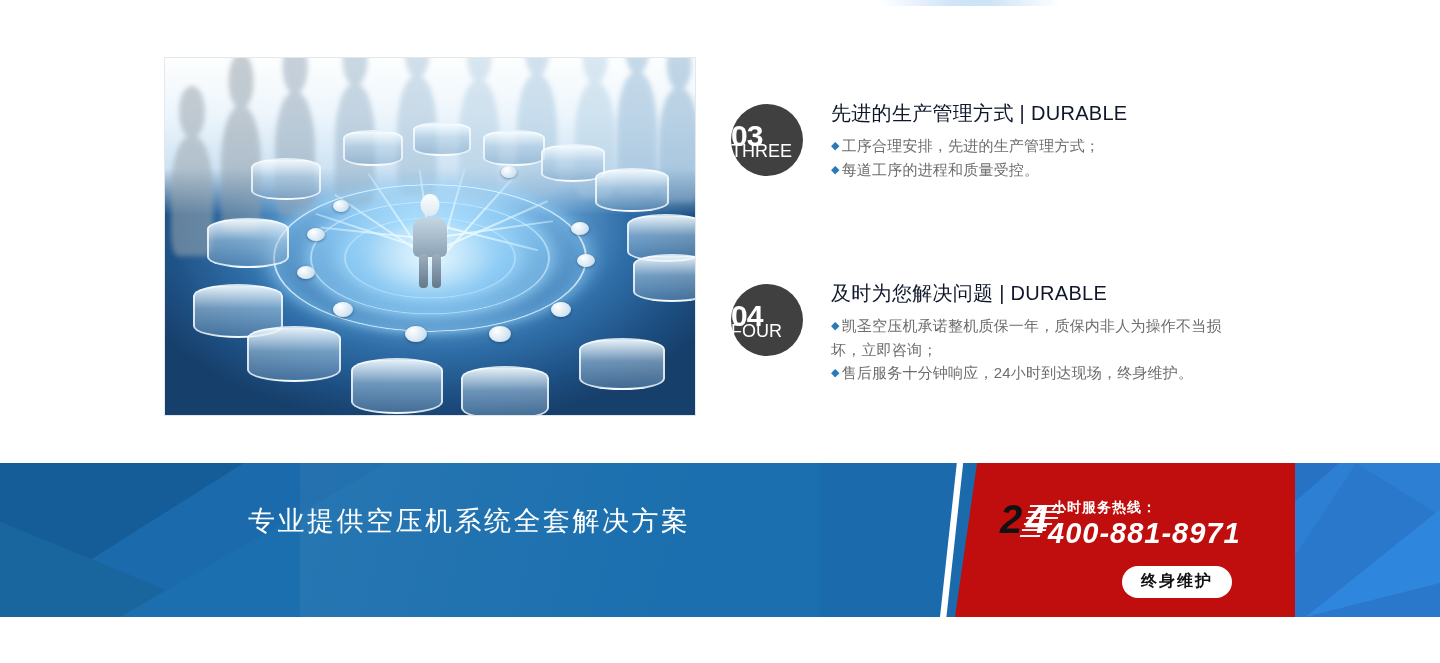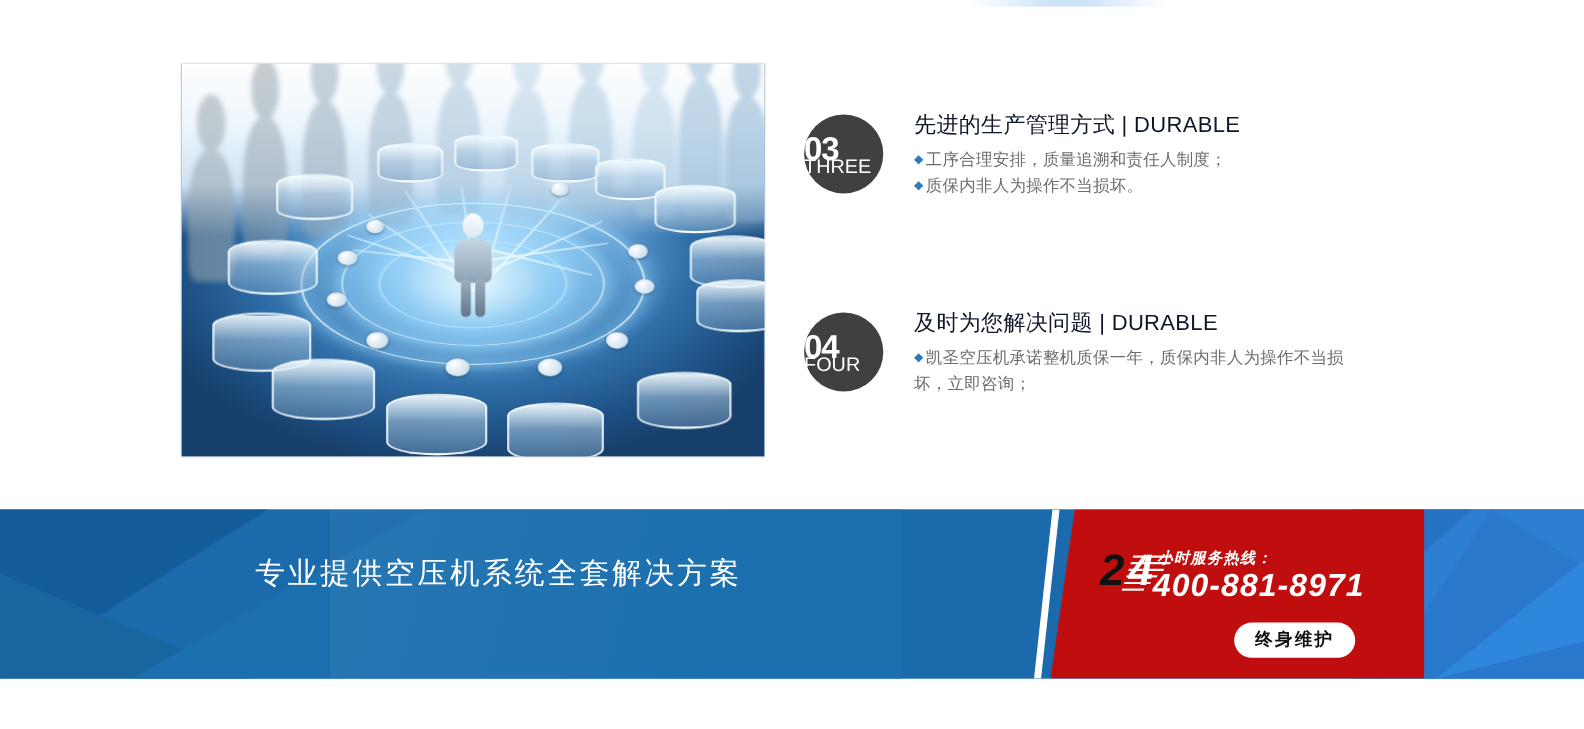--- a/index.html
+++ b/index.html
@@ -135,21 +135,21 @@
     clip-path:polygon(6.5% 0%, 100% 0%, 100% 100%, 0% 100%);
   }
   .white-slash{
     position:absolute;left:940px;top:0;width:40px;height:154px;
     background:#ffffff;
     clip-path:polygon(42% 0%, 58% 0%, 16% 100%, 0% 100%);
   }
   .right-blues{position:absolute;left:1230px;top:0;width:210px;height:154px;}
 
   .banner-text{
-    position:absolute;left:0;top:0;width:940px;height:180px;padding-left:48px;
+    position:absolute;left:16px;top:0;width:940px;height:180px;padding-left:48px;
   }
   .bline{
     position:absolute;color:#ffffff;white-space:nowrap;
     font-size:27px;letter-spacing:2.5px;font-weight:400;
   }
   .bline1{left:232px;top:40px;}
   .bline2{left:316px;top:92px;}
 
   .hotline{
     position:absolute;left:1000px;top:38px;color:#ffffff;
@@ -164,21 +164,21 @@
   .h24 .d4{
     position:absolute;left:26px;top:-2px;font-size:40px;font-weight:700;
     font-style:italic;color:#ffffff;line-height:1;
   }
   .h24 .streak{
     position:absolute;background:#ffffff;height:2px;
     transform:skewX(-14deg);opacity:.95;
   }
   .hl-label{
     position:absolute;left:52px;top:-2px;
-    font-size:14px;font-style:italic;font-weight:700;letter-spacing:1px;
+    font-size:14px;font-weight:700;letter-spacing:1px;
     color:#ffffff;white-space:nowrap;
   }
   .hl-number{
     position:absolute;left:48px;top:16px;
     font-size:29px;font-style:italic;font-weight:700;letter-spacing:1px;
     color:#ffffff;white-space:nowrap;
   }
   .cta{
     position:absolute;left:1122px;top:566px;
     background:#ffffff;color:#111111;border:none;border-radius:16px;
@@ -278,33 +278,34 @@
     </div>
   </div>
 
   <div class="feature" style="top:104px;">
     <div class="badge">
       <span class="num">03</span>
       <span class="word">THREE</span>
     </div>
     <div class="ftext">
       <h3 class="ftitle">先进的生产管理方式 | DURABLE</h3>
-      <p class="fline"><span class="bul">◆</span><span>工序合理安排，质量追溯和责任人制度；</span></p>
-      <p class="fline"><span class="bul">◆</span><span>质保内非人为操作不当损坏。</span></p>
+      <p class="fline"><span class="bul">◆</span><span>工序合理安排，先进的生产管理方式；</span></p>
+      <p class="fline"><span class="bul">◆</span><span>每道工序的进程和质量受控。</span></p>
     </div>
   </div>
 
   <div class="feature" style="top:284px;">
     <div class="badge">
       <span class="num">04</span>
       <span class="word">FOUR</span>
     </div>
     <div class="ftext">
       <h3 class="ftitle">及时为您解决问题 | DURABLE</h3>
       <p class="fline"><span class="bul">◆</span><span>凯圣空压机承诺整机质保一年，质保内非人为操作不当损坏，立即咨询；</span></p>
+      <p class="fline"><span class="bul">◆</span><span>售后服务十分钟响应，24小时到达现场，终身维护。</span></p>
     </div>
   </div>
 </div>
 
 <div class="banner">
 
   <div class="bgfacets">
     <div class="fc" style="left:0;top:0;width:420px;height:154px;background:#155d99;clip-path:polygon(0% 0%,58% 0%,0% 100%);"></div>
     <div class="fc" style="left:0;top:0;width:330px;height:154px;background:#19669f;clip-path:polygon(0% 38%,70% 100%,0% 100%);"></div>
     <div class="fc" style="left:120px;top:0;width:700px;height:154px;background:#1b6fae;clip-path:polygon(38% 0%,100% 0%,100% 100%,0% 100%);"></div>

